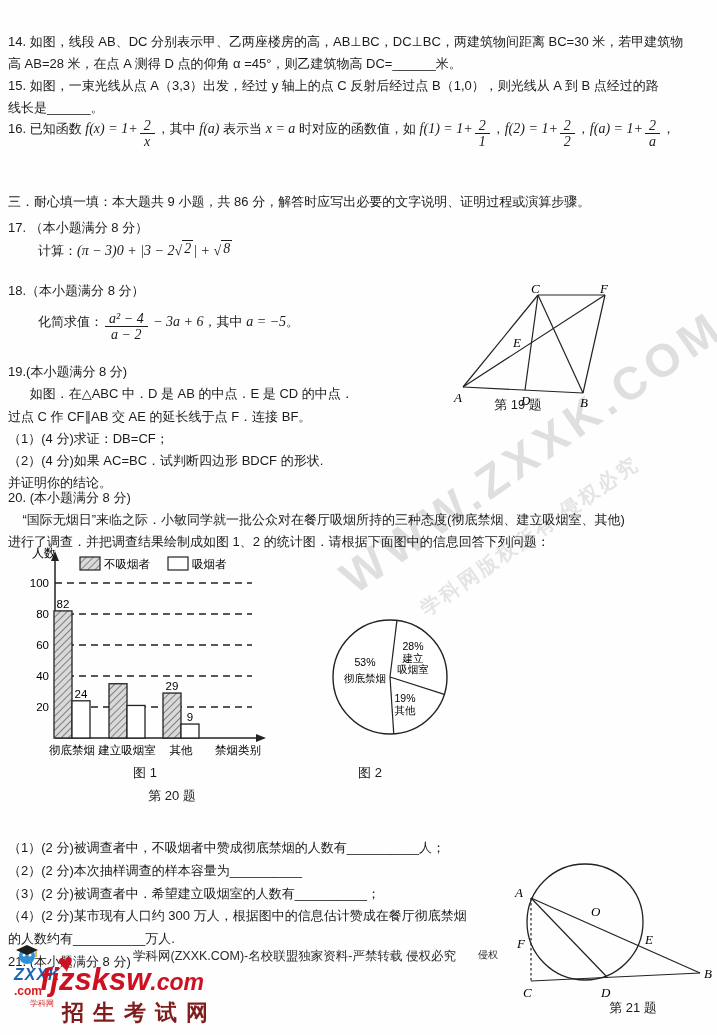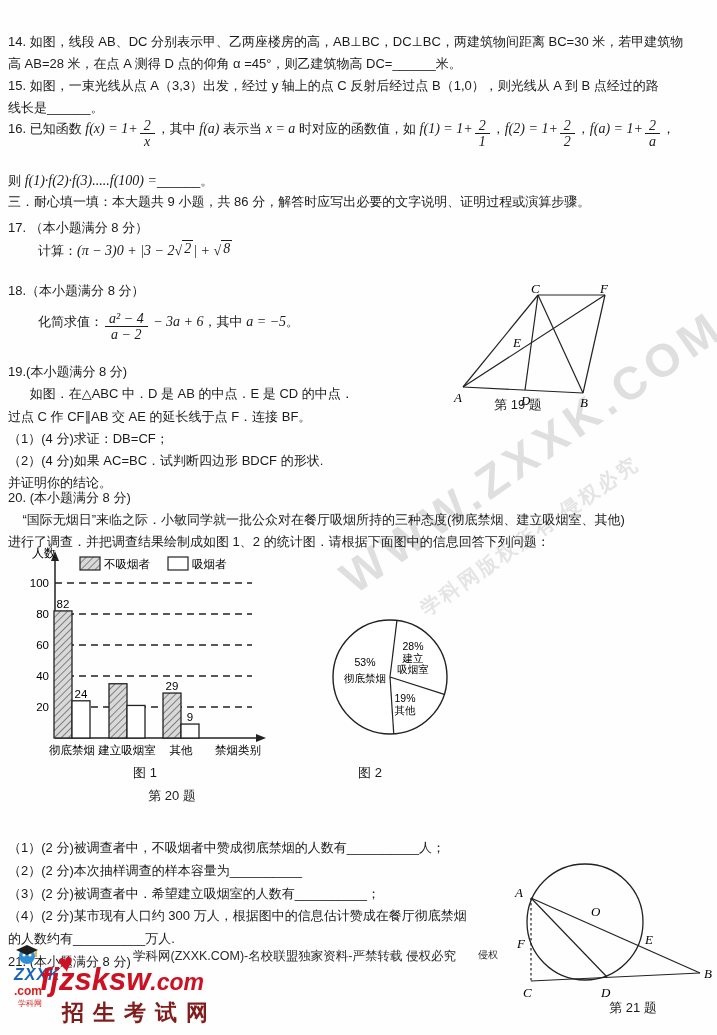--- a/index.html
+++ b/index.html
@@ -22,21 +22,21 @@
   .wm1{left:330px;top:560px;font-size:46px;letter-spacing:6px;transform:rotate(-35deg);}
   .wm2{left:415px;top:600px;font-size:20px;letter-spacing:3px;transform:rotate(-35deg);color:#c2c2c2;}
   svg{font-family:"Liberation Sans","DejaVu Sans",sans-serif;}
   .figtext{font-family:"Liberation Serif","DejaVu Serif",serif;font-style:italic;font-size:13px;}
   
   .footer-center{position:absolute;left:133px;top:948px;font-size:12.5px;color:#2a2a2a;}
   .footer-right{position:absolute;left:478px;top:948px;font-size:10px;color:#2a2a2a;}
   .zxxk{position:absolute;left:14px;top:942px;display:flex;align-items:flex-start;flex-direction:column;}
   .zxxk-main{font-size:16px;font-weight:bold;font-style:italic;color:#1a64b8;letter-spacing:1px;}
   .zxxk-com{font-size:12px;font-weight:bold;color:#d42020;}
-  .zxxk-tag{font-size:8px;color:#d42020;margin-left:4px;}
+  .zxxk-tag{font-size:8px;color:#d42020;margin-left:16px;}
   .brand-heart{position:absolute;left:58px;top:948px;font-size:26px;color:#cc1122;transform:rotate(-8deg);}
   .brand-name{position:absolute;left:12px;top:962px;font-size:31px;font-weight:bold;font-style:italic;
               color:#cc1122;letter-spacing:0px;margin-left:28px;}
   .brand-name .com{font-size:23px;}
   .brand-sub{position:absolute;left:62px;top:998px;font-size:22px;font-weight:bold;color:#7f1d1d;
              letter-spacing:9px;font-family:"Liberation Serif","DejaVu Serif",serif;}
 </style>
 </head>
 <body>
 
@@ -68,21 +68,20 @@
         <span class="mi">f(1) = 1+</span>
         <span class="frac"><span class="num mi">2</span><span class="den mi">1</span></span>
         <span>，</span>
         <span class="mi">f(2) = 1+</span>
         <span class="frac"><span class="num mi">2</span><span class="den mi">2</span></span>
         <span>，</span>
         <span class="mi">f(a) = 1+</span>
         <span class="frac"><span class="num mi">2</span><span class="den mi">a</span></span>
         <span>，</span>
     </div>
-    <div class="ln"><span>则 </span><span class="mi">f(1)·f(2)·f(3).....f(100) =</span><span>______。</span></div>
   </div>
 
   <div class="blk" style="top:163px">
     <div class="ln">三．耐心填一填：本大题共 9 小题，共 86 分，解答时应写出必要的文字说明、证明过程或演算步骤。</div>
   </div>
 
   <div class="blk" style="top:189px">
     <div class="ln">17. （本小题满分 8 分）</div>
   </div>
   <div class="blk" style="top:212px">

